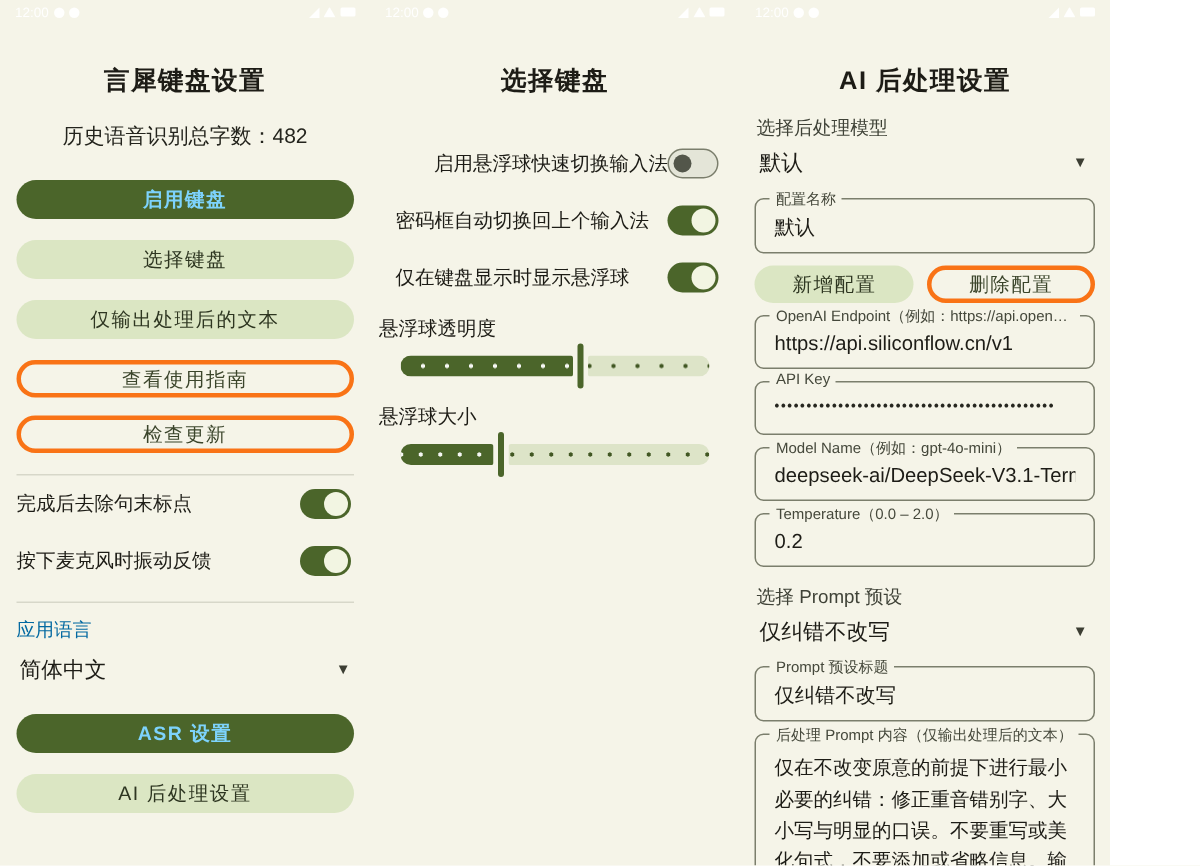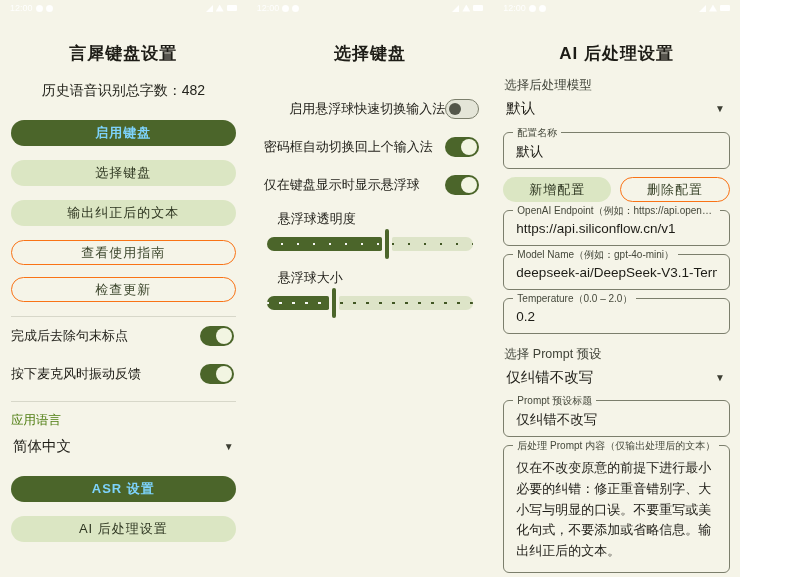--- a/index.html
+++ b/index.html
@@ -27,21 +27,21 @@
   .panel-title { text-align:center; font-size:17px; font-weight:700; margin-top:26px; letter-spacing:1px; }
   .subtitle { text-align:center; font-size:14px; margin-top:17px; color:#24241d; }
 
   .btn {
     height:26px; border-radius:13px; margin:14px 11px 0;
     display:flex; align-items:center; justify-content:center;
     font-size:13px; cursor:pointer; letter-spacing:1px;
   }
   .btn.filled  { background:#4b652a; color:#7dd3fc; font-weight:700; }
   .btn.tonal   { background:#dbe6c3; color:#2e3621; }
-  .btn.outlined{ background:transparent; border:1px solid #f97316; color:#3b452b; height:25px; }
+  .btn.outlined{ background:transparent; border:3px solid #f97316; color:#3b452b; height:25px; }
   .btn.gap12 { margin-top:12px; }
   .btn.gap20 { margin-top:20px; }
 
   .divider { height:1px; background:#d7d7c9; margin:14px 11px 0; }
   .divider.m8 { margin-top:8px; }
 
   .toggle-row {
     display:flex; align-items:center; justify-content:space-between;
     height:38px; margin:0 13px 0 11px; font-size:13px;
   }
@@ -51,32 +51,32 @@
   .switch.sw-on::after {
     content:""; position:absolute; top:2px; right:2px; width:16px; height:16px;
     border-radius:50%; background:#f2f5e2;
   }
   .switch.sw-off { background:#e4e5d8; border:1.5px solid #7b7e6c; }
   .switch.sw-off::after {
     content:""; position:absolute; top:2.5px; left:3px; width:12px; height:12px;
     border-radius:50%; background:#53564a;
   }
 
-  .field-label { font-size:12.5px; color:#4d7c0f; margin:10px 11px 0; }
+  .field-label { font-size:12.5px; color:#0369a1; margin:10px 11px 0; }
   .select-row {
     display:flex; align-items:center; justify-content:space-between;
     margin:8px 13px 0 13px; font-size:14.5px;
   }
   .select-caret { font-size:10px; color:#3c3e33; }
 
   
   .mid-toggles { margin:0 8px; }
   .mid-toggles .toggle-row { margin:0 6px 0 9px; }
   .mid-toggles .toggle-row.first { margin-top:25px;justify-content:flex-end; }
-  .slider-label { font-size:13px; margin:6px 31px 0; }
+  .slider-label { font-size:13px; margin:6px 6px 0; }
   .slider-label.second { margin-top:9px; }
   .slider { display:flex; align-items:center; gap:3px; height:32px; margin:0 20px; }
   .track { height:14px; }
   .track.active {
     background-color:#4b652a; border-radius:8px 2px 2px 8px;
     background-image:radial-gradient(circle, rgba(255,255,255,0.95) 1.3px, rgba(0,0,0,0) 1.5px);
     background-size:16px 100%; background-position:7px 50%; background-repeat:repeat-x;
   }
   .track.inactive {
     flex:1; background-color:#dde4c8; border-radius:2px 8px 8px 2px;
@@ -149,21 +149,21 @@
       </div>
     </div>
   </div>
 
   <div class="panel">
     <div class="panel-title">言犀键盘设置</div>
     <div class="subtitle">历史语音识别总字数：482</div>
 
     <div class="btn filled gap20">启用键盘</div>
     <div class="btn tonal">选择键盘</div>
-    <div class="btn tonal">输出纠正后的文本</div>
+    <div class="btn tonal">仅输出处理后的文本</div>
     <div class="btn outlined">查看使用指南</div>
     <div class="btn outlined gap12">检查更新</div>
 
     <div class="divider"></div>
 
     <div class="toggle-row">
       <span>完成后去除句末标点</span>
       <span class="switch sw-on"></span>
     </div>
     <div class="toggle-row">
@@ -234,20 +234,24 @@
     <div class="btn-pair">
       <div class="btn tonal">新增配置</div>
       <div class="btn outlined">删除配置</div>
     </div>
 
     <div class="ofield">
       <span class="flabel">OpenAI Endpoint（例如：https://api.openai.com/v1…</span>
       <div class="fvalue">https://api.siliconflow.cn/v1</div>
     </div>
 
+    <div class="ofield">
+      <span class="flabel">API Key</span>
+      <div class="fvalue dots">••••••••••••••••••••••••••••••••••••••••••••</div>
+    </div>
 
     <div class="ofield">
       <span class="flabel">Model Name（例如：gpt-4o-mini）</span>
       <div class="fvalue">deepseek-ai/DeepSeek-V3.1-Terminus</div>
     </div>
 
     <div class="ofield">
       <span class="flabel">Temperature（0.0 – 2.0）</span>
       <div class="fvalue">0.2</div>
     </div>

